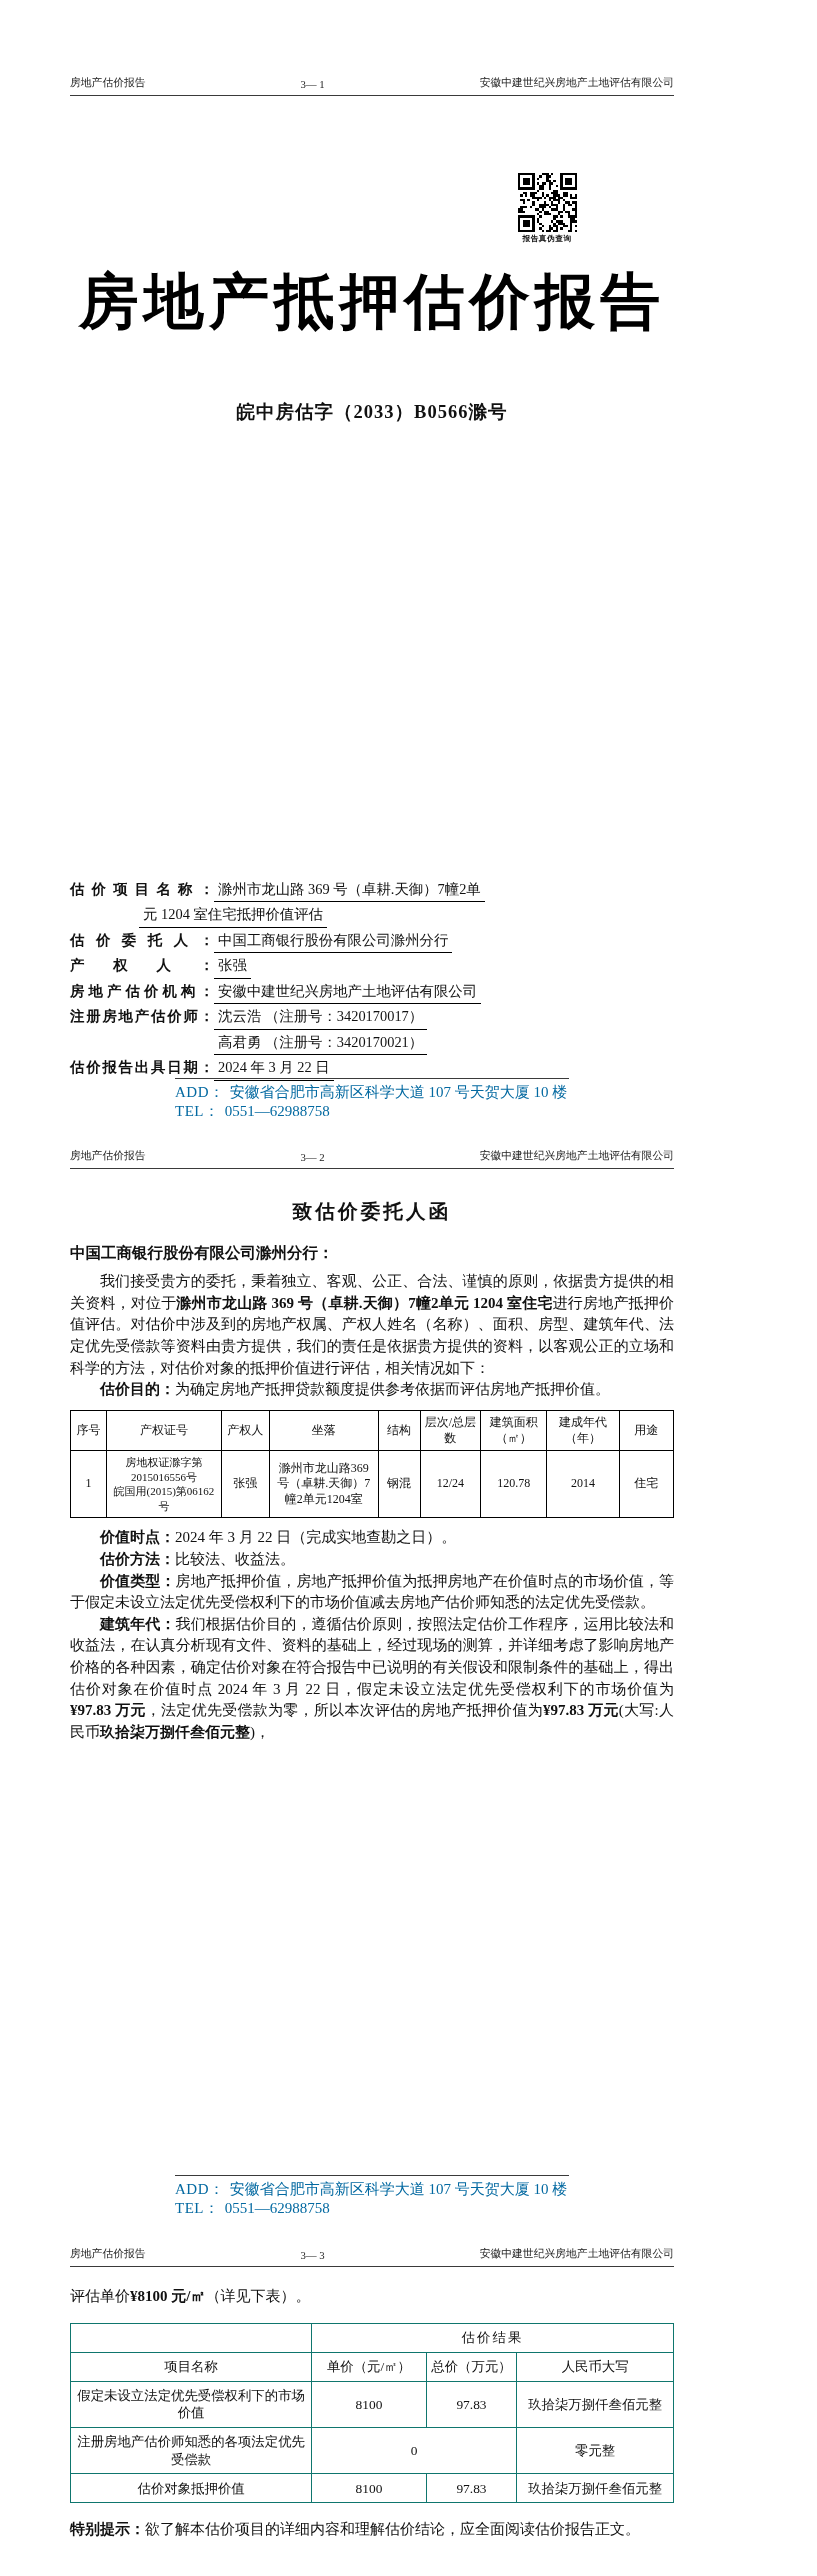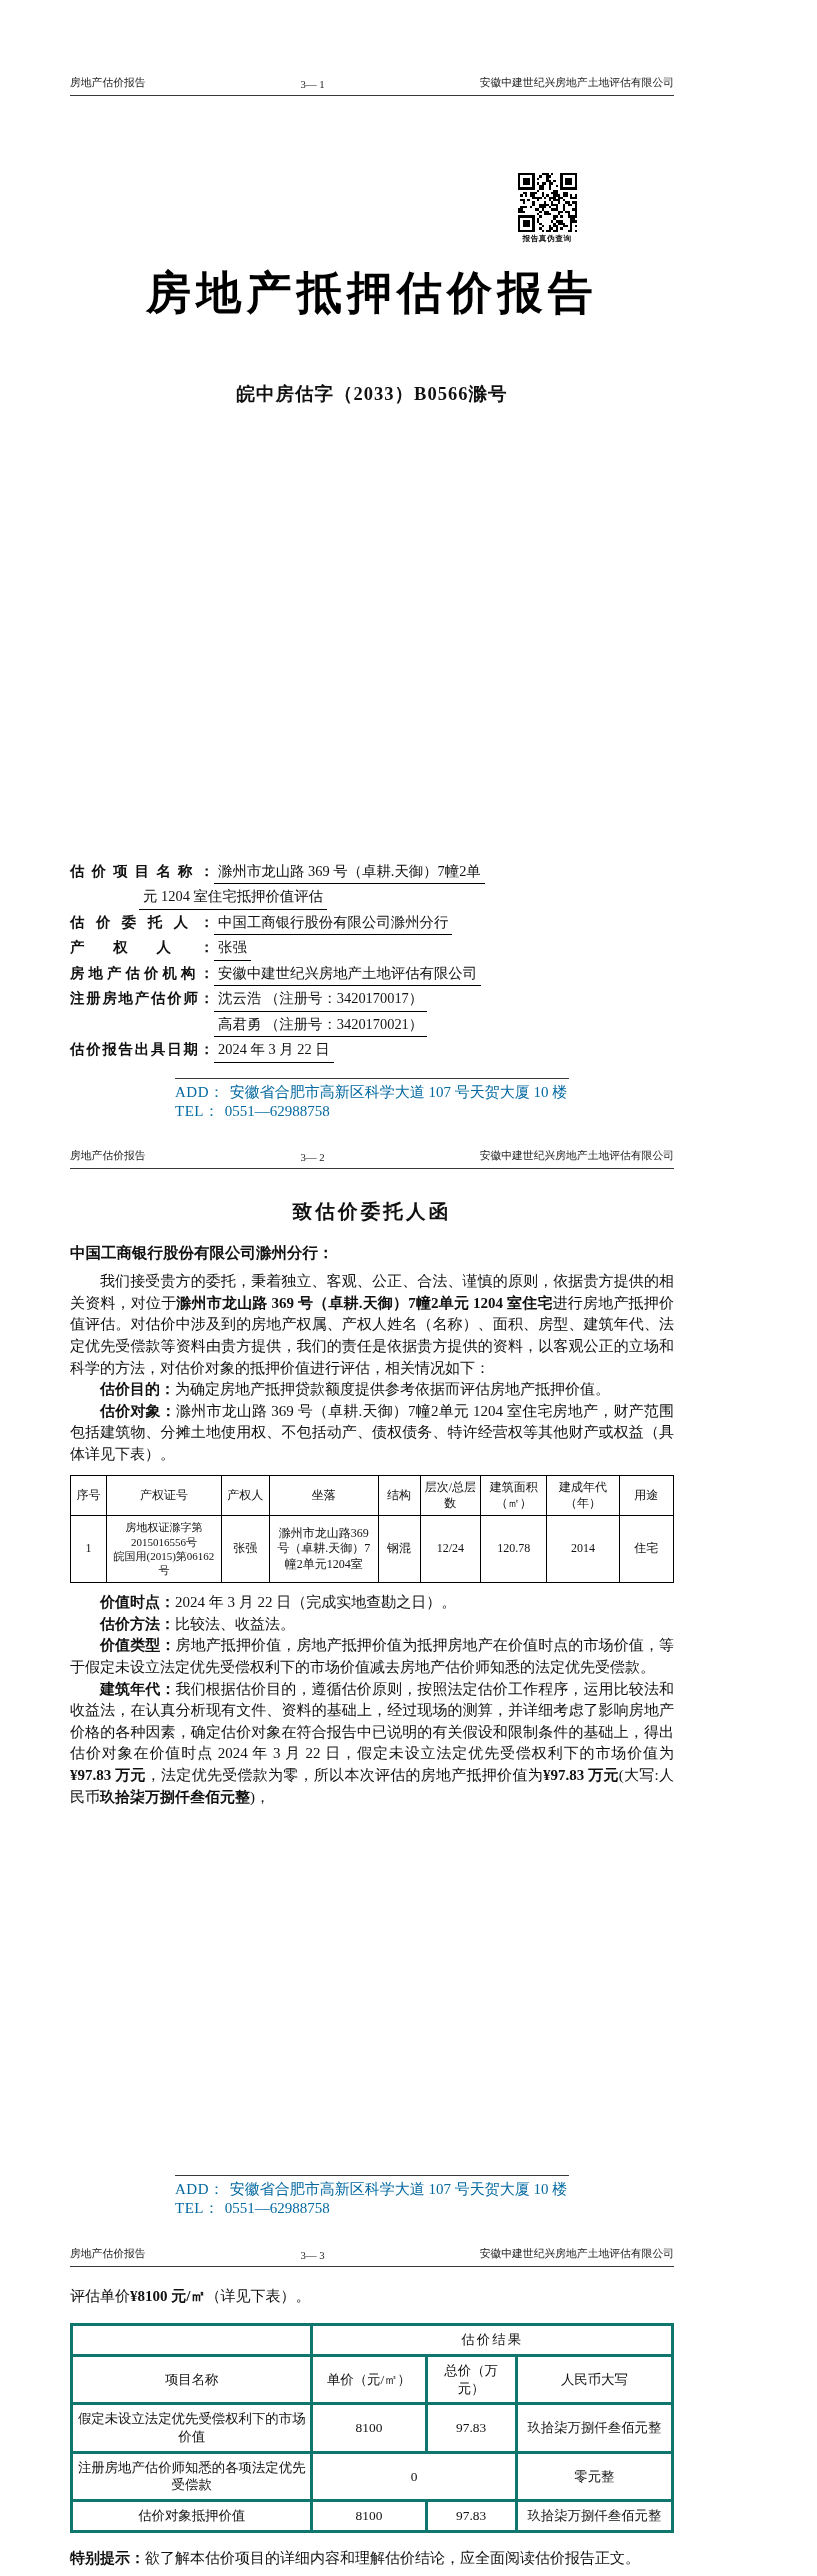--- a/index.html
+++ b/index.html
@@ -22,21 +22,21 @@
   #p3 .phead{margin-top:7.2px;}
   .pfoot{position:absolute;left:175px;right:175px;border-top:1px solid #3a3a3a;
     padding-top:4.1px;font-size:15px;color:#0369a1;line-height:18.5px;}
   .pfoot .flab{letter-spacing:0.5px;margin-right:5.2px;}
   #p1 .pfoot,#p2 .pfoot{bottom:23px;}
 
   
   .qr-wrap{position:absolute;top:173px;right:166px;width:62px;text-align:center;}
   .qr{width:59px;height:59px;display:block;margin:0 auto;}
   .qr-cap{font-size:7.7px;font-weight:bold;margin-top:1.5px;white-space:nowrap;letter-spacing:0.5px;}
-  .title{margin:170px 0 0 0;text-align:center;font-size:45px;letter-spacing:5.2px;
+  .title{margin:170px 0 0 0;text-align:center;font-size:60px;letter-spacing:5.2px;
     font-family:"Liberation Sans","DejaVu Sans",sans-serif;font-weight:bold;color:#000;line-height:1.2;}
   .docno{margin-top:61px;text-align:center;font-size:18.5px;font-weight:bold;letter-spacing:1px;}
   .form{margin-top:453px;font-size:14.4px;}
   .frow{display:flex;align-items:baseline;line-height:24px;}
   .flabel{flex:0 0 144px;font-weight:bold;text-align:justify;text-align-last:justify;}
   .fval{border-bottom:1px solid #000;padding:0 4.1px 0.5px 4.1px;white-space:nowrap;}
   .frow.cont{padding-left:69px;}
 
   
   .ltitle{margin-top:29px;text-align:center;font-size:19.6px;font-weight:bold;letter-spacing:3.1px;}
@@ -48,21 +48,21 @@
 
   table{border-collapse:collapse;width:100%;}
   .ptable{margin:9.3px 0;font-size:12px;line-height:15.5px;}
   .ptable th,.ptable td{border:1px solid #000;text-align:center;vertical-align:middle;
     padding:4.1px 2.1px;font-weight:normal;}
   .cert{font-size:11px;line-height:14.4px;}
 
   
   .cont-line{margin-top:19.6px;font-size:15px;line-height:21.6px;}
   .rtable{margin-top:11.3px;font-size:13.4px;line-height:17.5px;}
-  .rtable td{border:3px solid #0f766e;text-align:center;vertical-align:middle;padding:5.2px 4.1px;}
+  .rtable td{border:1px solid #0f766e;text-align:center;vertical-align:middle;padding:5.2px 4.1px;}
   .rtable .ghead{letter-spacing:2.1px;}
   .note{margin-top:15.5px;font-size:15px;line-height:21.6px;text-align:justify;}
 </style>
 </head>
 <body>
 
 <div id="doc">
 
   <section class="page" id="p1">
     <header class="phead">
@@ -329,23 +329,20 @@
     <div class="salutation">中国工商银行股份有限公司滁州分行：</div>
 
     <p class="para first">
       <span>我们接受贵方的委托，秉着独立、客观、公正、合法、谨慎的原则，依据贵方提供的相关资料，对位于</span><b>滁州市龙山路 369 号（卓耕.天御）7幢2单元 1204 室住宅</b><span>进行房地产抵押价值评估。对估价中涉及到的房地产权属、产权人姓名（名称）、面积、房型、建筑年代、法定优先受偿款等资料由贵方提供，我们的责任是依据贵方提供的资料，以客观公正的立场和科学的方法，对估价对象的抵押价值进行评估，相关情况如下：</span>
     </p>
 
     <p class="para">
       <span class="plabel">估价目的：</span><span>为确定房地产抵押贷款额度提供参考依据而评估房地产抵押价值。</span>
     </p>
 
-    <p class="para">
-      <span class="plabel">估价对象：</span><span>滁州市龙山路 369 号（卓耕.天御）7幢2单元 1204 室住宅房地产，财产范围包括建筑物、分摊土地使用权、不包括动产、债权债务、特许经营权等其他财产或权益（具体详见下表）。</span>
-    </p>
 
     <table class="ptable">
       <colgroup>
         <col style="width:6%">
           <col style="width:19%">
           <col style="width:8%">
           <col style="width:18%">
         <col style="width:7%">
           <col style="width:10%">
           <col style="width:11%">

